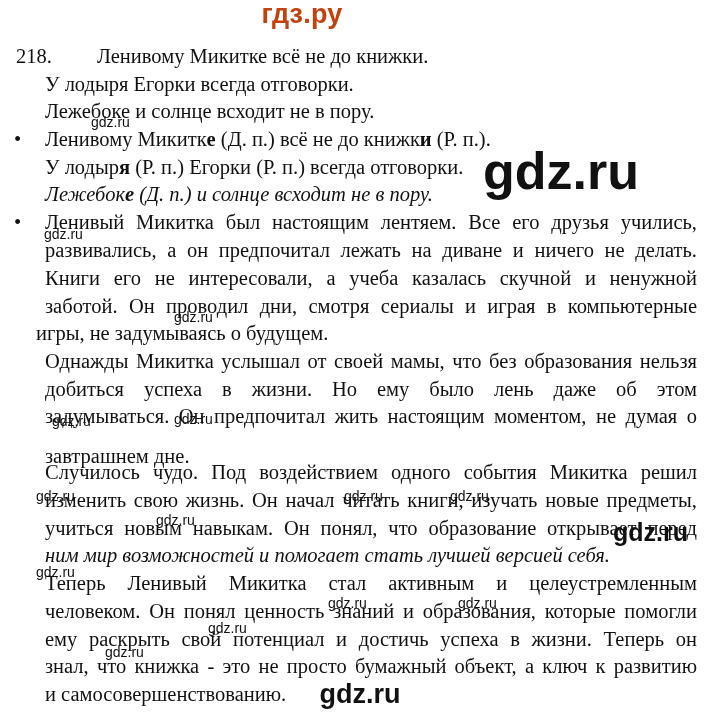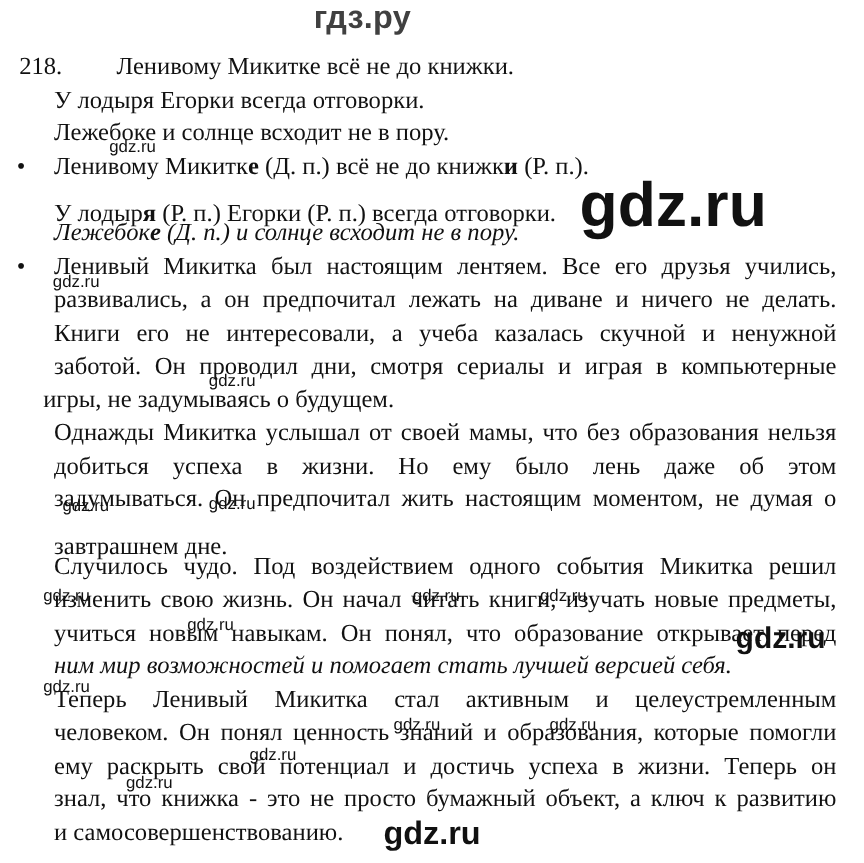--- a/index.html
+++ b/index.html
@@ -18,21 +18,21 @@
       position: absolute;
       top: 0;
       left: 0;
       width: 604px;
       text-align: center;
       font-family: "Liberation Sans", sans-serif;
       font-weight: bold;
       font-size: 27px;
       line-height: 28px;
       top: 0px;
-      color: #404040;
+      color: #c2410c;
       letter-spacing: 0.2px;
     }
     .doc {
       position: absolute;
       top: 43px;
       left: 0;
       width: 720px;
       font-family: "Liberation Serif", serif;
       font-size: 20.5px;
       color: #111;
@@ -77,21 +77,21 @@
 
   <div class="line" style="top:0px; left:16px;">218.</div>
   <div class="line" style="top:0px; left:97px;">Ленивому Микитке всё не до книжки.</div>
   <div class="line" style="top:28px; left:45px;">У лодыря Егорки всегда отговорки.</div>
   <div class="line" style="top:55px; left:45px;">Лежебоке и солнце всходит не в пору.</div>
 
   <div class="line" style="top:83px; left:14px; width:20px;">•</div>
   <div class="line" style="top:83px; left:45px;">
     <span>Ленивому Микитк</span><b>е</b><span> (Д. п.) всё не до книжк</span><b>и</b><span> (Р. п.).</span>
   </div>
-  <div class="line" style="top:111px; left:45px;margin-top:11px;">
+  <div class="line" style="top:111px; left:45px;">
     <span>У лодыр</span><b>я</b><span> (Р. п.) Егорки (Р. п.) всегда отговорки.</span>
   </div>
   <div class="line" style="top:138px; left:45px;font-style:italic;">
     <span>Лежебок</span><b>е</b><span> (Д. п.) и солнце всходит не в пору.</span>
   </div>
 
   <div class="line" style="top:166px; left:14px; width:20px;">•</div>
   <div class="line just" style="top:166px; left:45px; width:652px;">Ленивый Микитка был настоящим лентяем. Все его друзья учились,</div>
   <div class="line just" style="top:194px; left:45px; width:652px;">развивались, а он предпочитал лежать на диване и ничего не делать.</div>
   <div class="line just" style="top:222px; left:45px; width:652px;">Книги его не интересовали, а учеба казалась скучной и ненужной</div>

